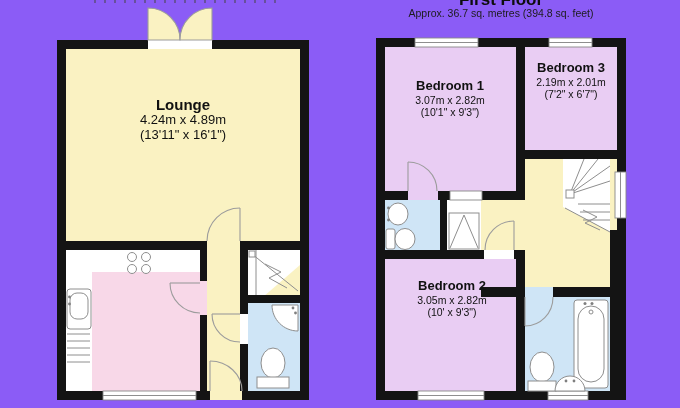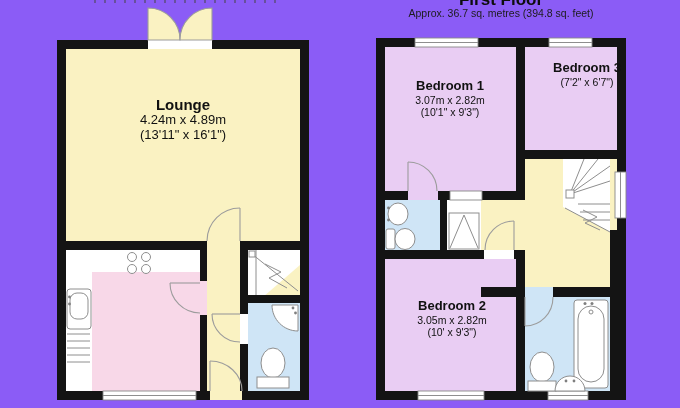--- a/index.html
+++ b/index.html
@@ -233,24 +233,25 @@
     <div class="rdim big">(13'11" x 16'1")</div>
   </div>
 
 
   <div class="label" style="left:380px;top:79px;width:140px;">
     <div class="rname">Bedroom 1</div>
     <div class="rdim">3.07m x 2.82m</div>
     <div class="rdim">(10'1" x 9'3")</div>
   </div>
 
-  <div class="label" style="left:529px;top:61px;width:116px;">
+  <div class="label" style="left:513px;top:61px;width:116px;">
     <div class="rname">Bedroom 3</div>
+    <div class="rdim">2.19m x 2.01m</div>
     <div class="rdim">(7'2" x 6'7")</div>
   </div>
 
-  <div class="label" style="left:382px;top:279px;width:140px;margin-top:20px;">
+  <div class="label" style="left:382px;top:279px;width:140px;">
     <div class="rname">Bedroom 2</div>
     <div class="rdim">3.05m x 2.82m</div>
     <div class="rdim">(10' x 9'3")</div>
   </div>
 
 </div>
 
 </body></html>

